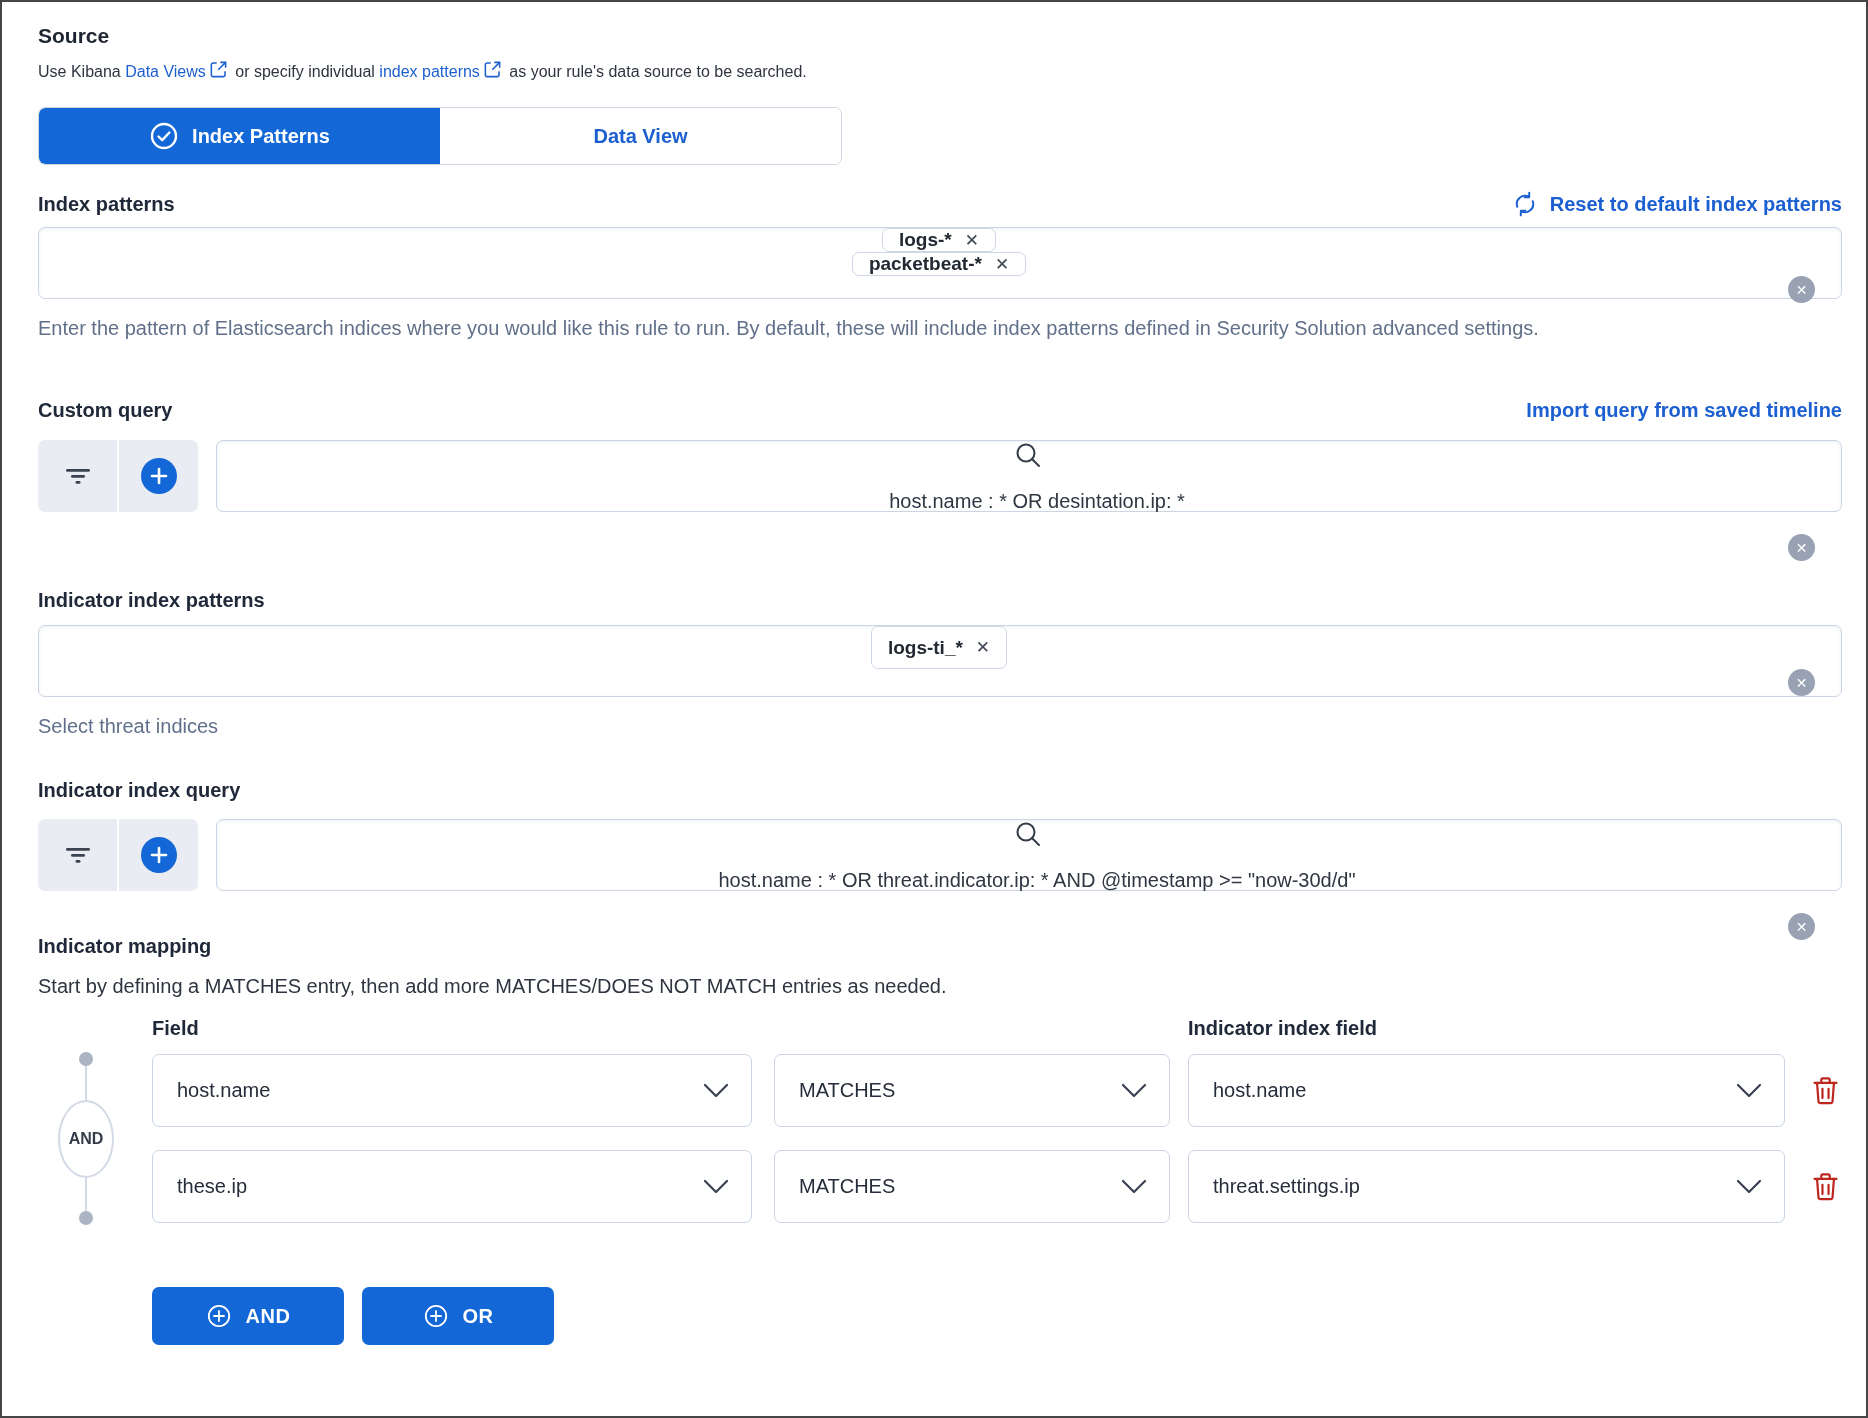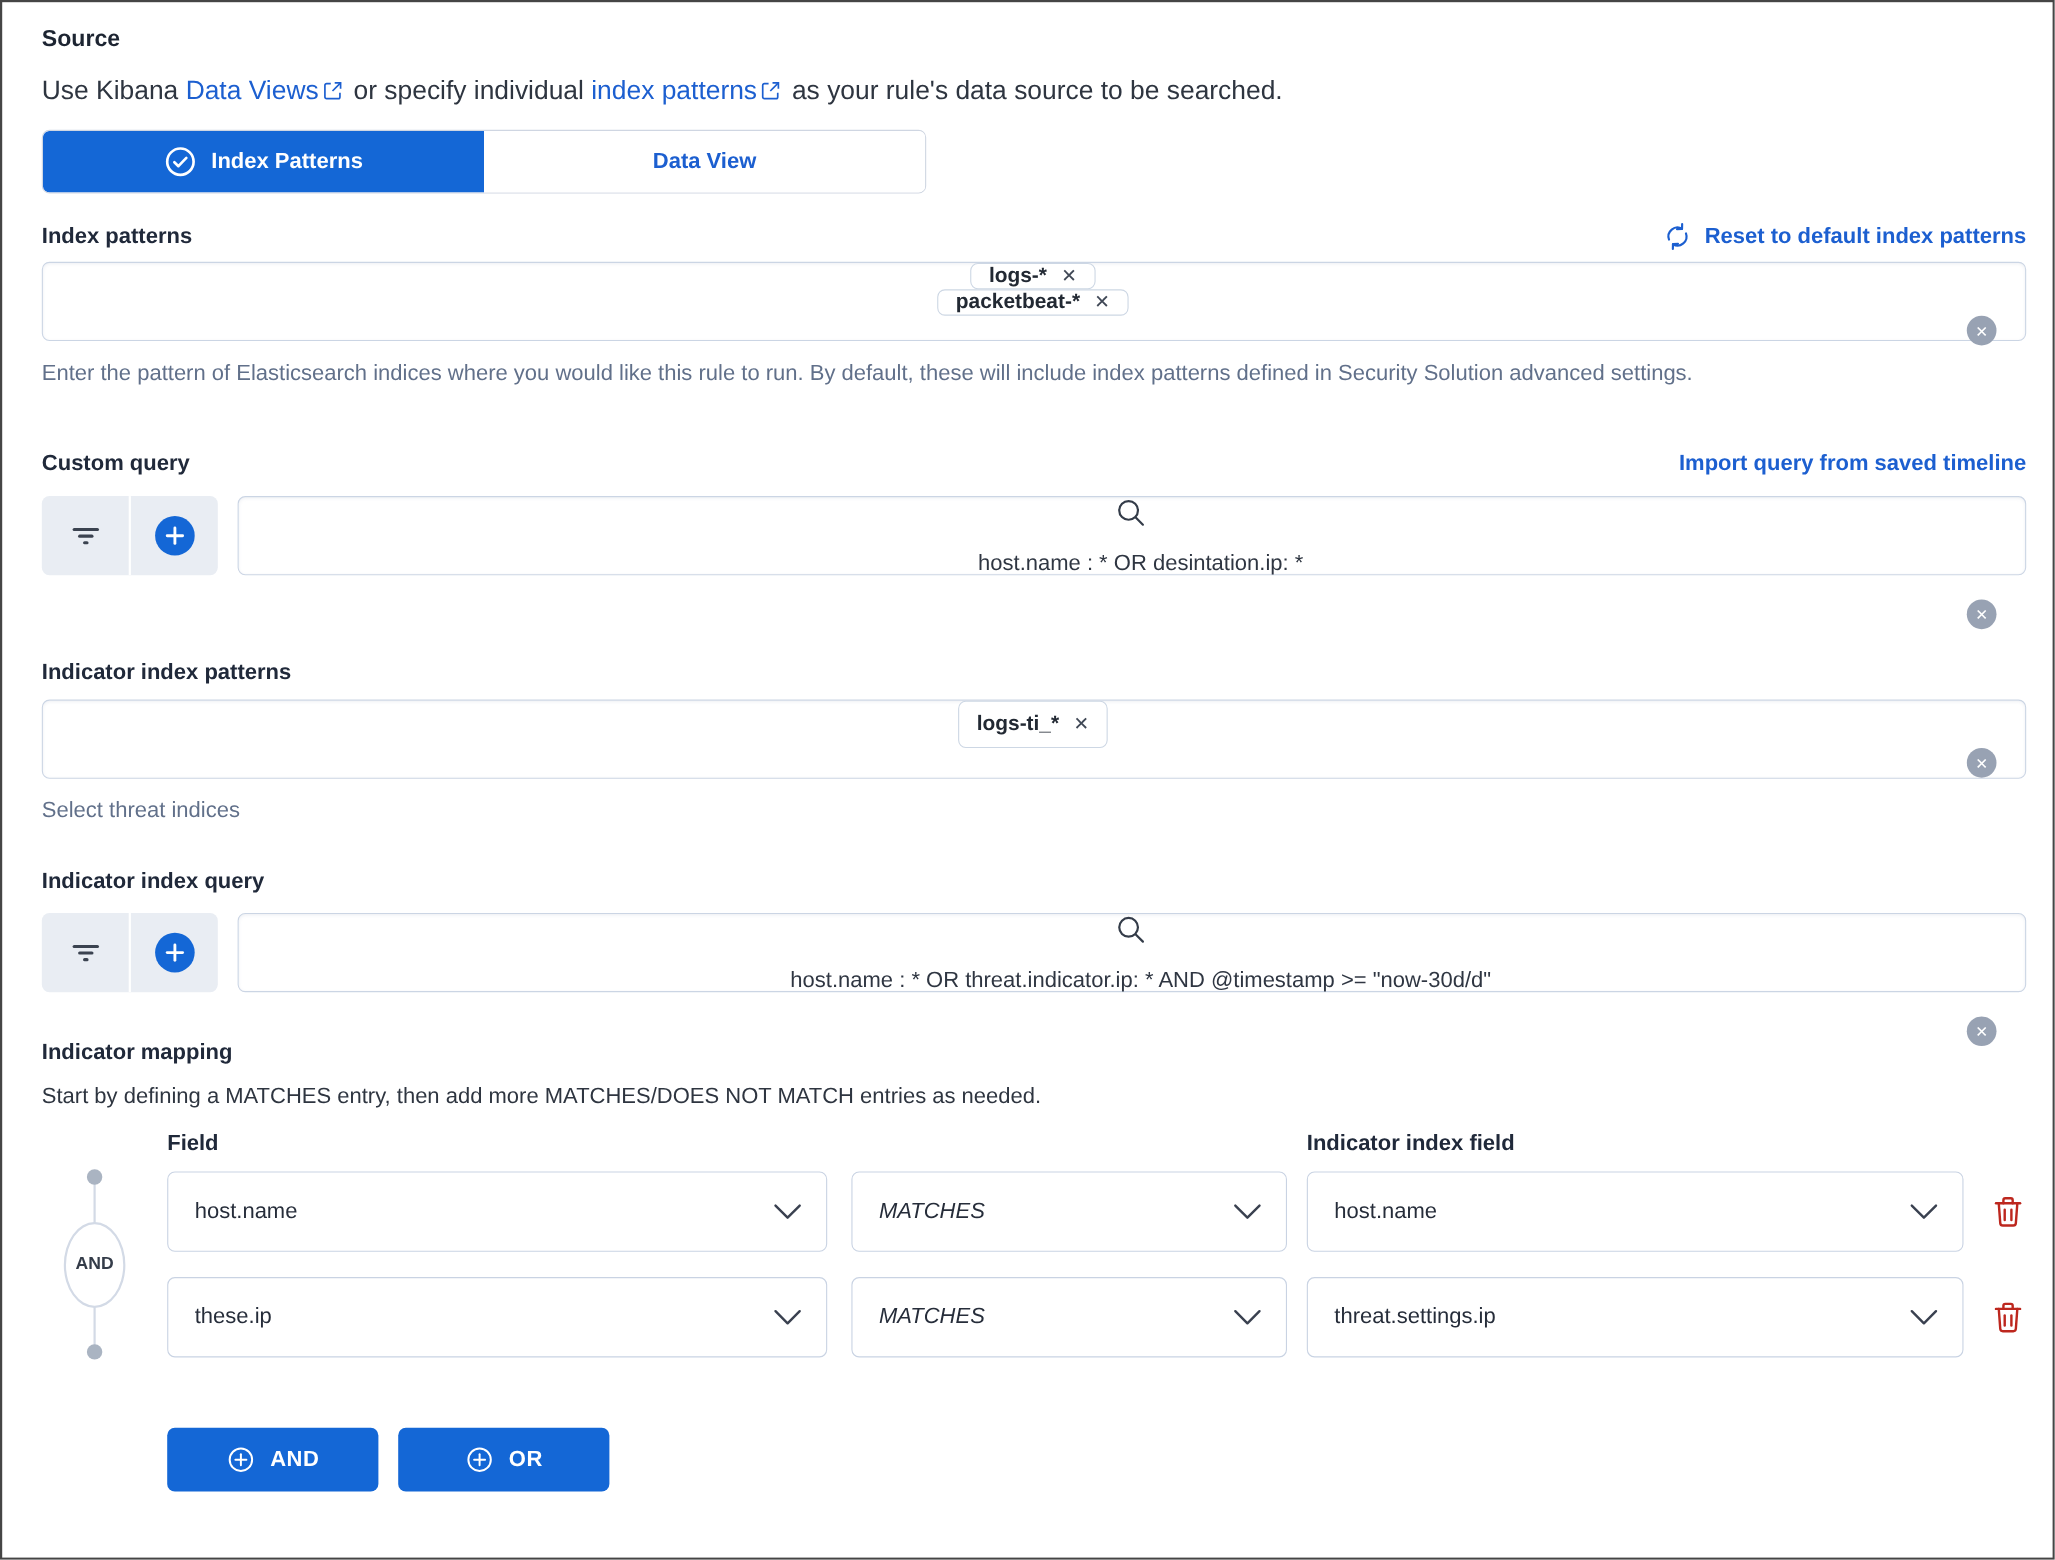--- a/index.html
+++ b/index.html
@@ -4,21 +4,21 @@
 <style>
   html,body{margin:0;padding:0;background:#fff;}
   .page{
     position:relative;width:1868px;height:1418px;box-sizing:border-box;
     border:2px solid #454545;background:#fff;overflow:hidden;
     padding:20px 24px 0 36px;
     font-family:"Liberation Sans","DejaVu Sans",sans-serif;
     color:#343741;
   }
   .section-title{font-size:21px;font-weight:700;color:#1d2532;line-height:28px;}
-  .desc{margin-top:19px;font-size:24px;line-height:28px;color:#2e3540;}
+  .desc{margin-top:8px;font-size:16px;line-height:28px;color:#2e3540;}
   .link{color:#1c5fd0;text-decoration:none;cursor:pointer;}
   .action-link{color:#1c5fd0;font-weight:600;font-size:20px;text-decoration:none;cursor:pointer;display:inline-flex;align-items:center;gap:12px;}
   .ext-icon{position:relative;top:2px;margin:0 3px;color:#1c5fd0;}
 
   
   .toggle-group{margin-top:21px;width:804px;height:58px;display:flex;border:1px solid #cfd6e2;border-radius:7px;box-sizing:border-box;overflow:hidden;background:#fff;}
   .toggle-btn{flex:1;display:flex;align-items:center;justify-content:center;gap:13px;font-size:20px;font-weight:700;cursor:pointer;}
   .toggle-btn.selected{background:#1467d6;color:#fff;border-radius:6px 0 0 6px;}
   .toggle-btn.unselected{background:#fff;color:#1c5fd0;}
 
@@ -64,21 +64,21 @@
   .map-rows{margin-top:13px;position:relative;padding-left:114px;}
   .map-row{display:flex;align-items:stretch;height:73px;}
   .map-row+.map-row{margin-top:23px;}
   .select-box{
     box-sizing:border-box;border:1px solid #c9d3e3;border-radius:7px;background:#fff;
     display:flex;align-items:center;padding:0 22px 0 24px;cursor:pointer;
     font-size:20px;color:#262d3a;
   }
   .select-box .chev{margin-left:auto;}
   .w-field{width:600px;margin-right:22px;}
-  .w-op{width:396px;margin-right:18px;font-style:italic;}
+  .w-op{width:396px;margin-right:18px;}
   .w-ind{width:597px;margin-right:27px;}
   .trash-btn{align-self:center;background:none;border:none;padding:0;cursor:pointer;display:flex;}
 
   
   .conn-line{position:absolute;left:47px;top:8px;bottom:8px;width:2px;background:#d3dae6;}
   .conn-dot{position:absolute;left:41px;width:14px;height:14px;border-radius:50%;background:#aab4c2;}
   .conn-dot.top{top:-2px;}
   .conn-dot.bottom{bottom:-2px;}
   .conn-badge{
     position:absolute;left:20px;top:50%;margin-top:-39px;width:56px;height:78px;border-radius:50%;

